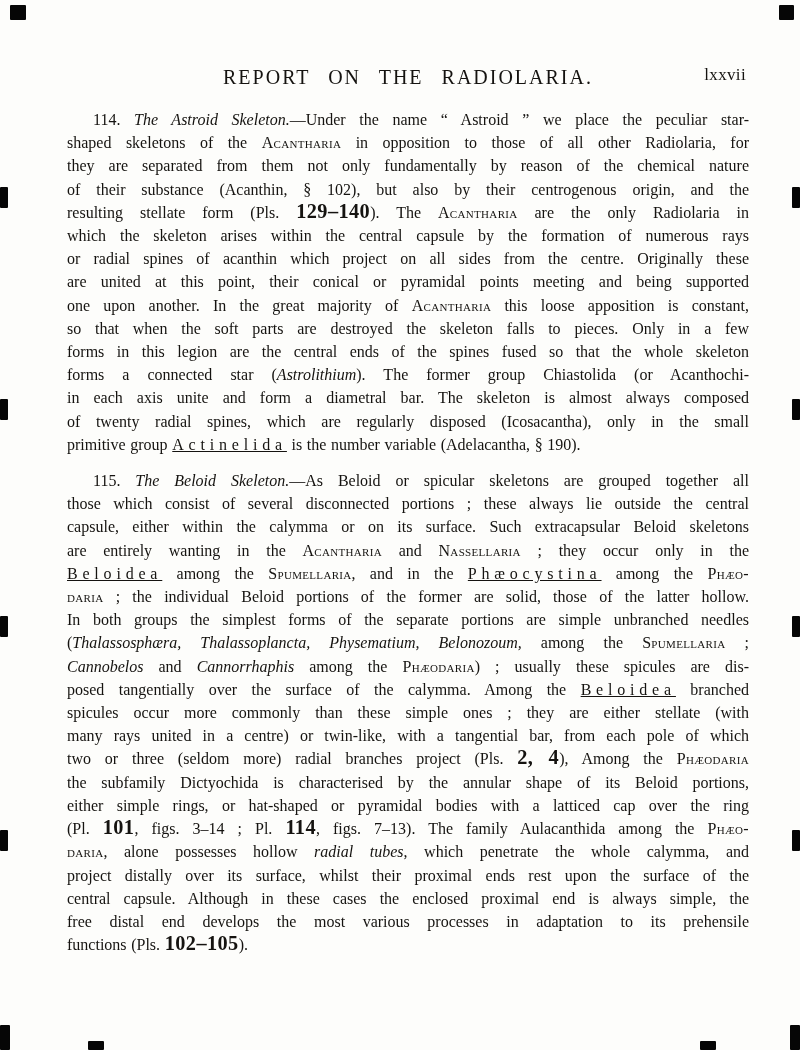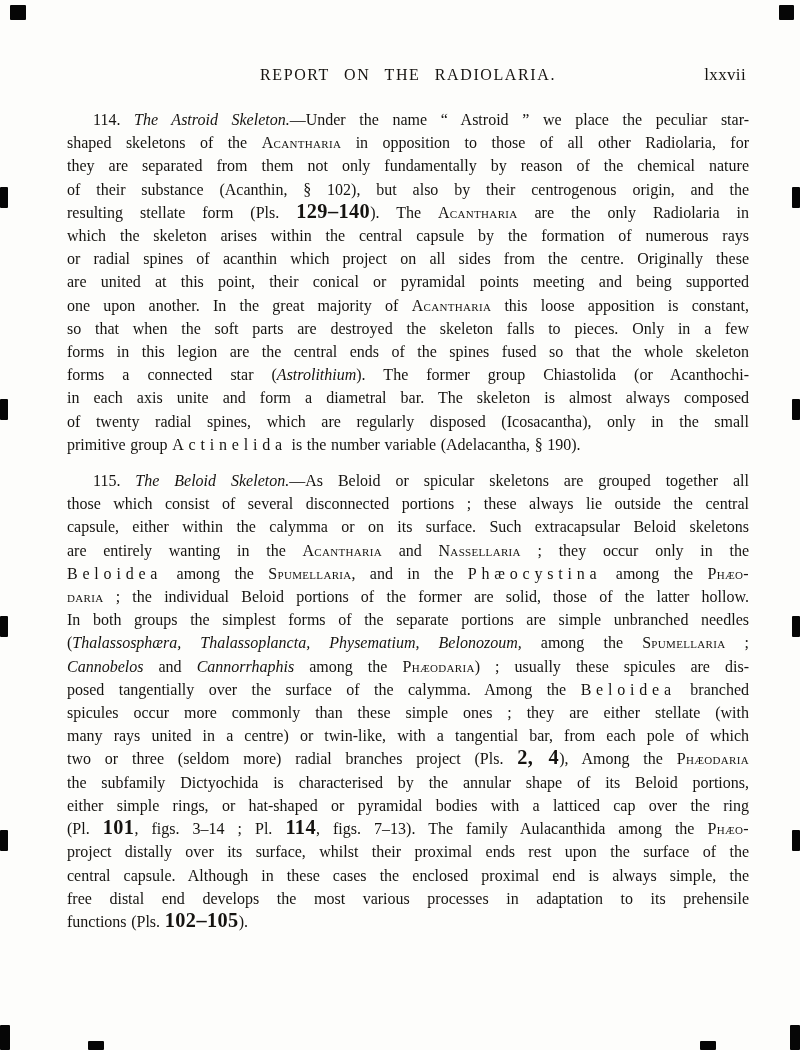--- a/index.html
+++ b/index.html
@@ -16,21 +16,21 @@
     overflow: hidden;
   }
   
   .header {
     position: absolute;
     top: 66px; left: 63px; width: 690px;
     height: 24px;
   }
   .running-head {
     text-align: center;
-    font-size: 16px;
+    font-size: 20px;
     letter-spacing: 0.10em;
     word-spacing: 0.55em;
     font-weight: 500;
   }
   .page-number {
     position: absolute;
     right: 7px; top: -1px;
     font-size: 17px;
     letter-spacing: 0.02em;
     text-align: right;
@@ -49,21 +49,21 @@
     text-align: justify;
     text-align-last: justify;
     text-justify: inter-word;
     white-space: normal;
   }
   .line.indent { text-indent: 26px; }
   .line.last { text-align-last: left; }
   .s-n  { }
   .s-i  { font-style: italic; }
   .s-sc { font-variant: small-caps; letter-spacing: 0.02em; }
-  .s-sp { letter-spacing: 0.30em; }
+  .s-sp { letter-spacing: 0.30em; text-decoration: underline; }
   .s-num {
     font-size: 1.27em;
     font-weight: bold;
     letter-spacing: 0.02em;
     line-height: 0; 
   }
   
   .mark { position: absolute; background: #060606; border-radius: 1px; }
 </style>
 </head>
@@ -119,20 +119,21 @@
         <div class="line"><span class="s-n">In both groups the simplest forms of the separate portions are simple unbranched needles</span></div>
         <div class="line"><span class="s-n">(</span><span class="s-i">Thalassosphæra, Thalassoplancta, Physematium, Belonozoum,</span><span class="s-n"> among the </span><span class="s-sc">Spumellaria</span><span class="s-n"> ;</span></div>
         <div class="line"><span class="s-i">Cannobelos</span><span class="s-n"> and </span><span class="s-i">Cannorrhaphis</span><span class="s-n"> among the </span><span class="s-sc">Phæodaria</span><span class="s-n">) ; usually these spicules are dis-</span></div>
         <div class="line"><span class="s-n">posed tangentially over the surface of the calymma. Among the </span><span class="s-sp">Beloidea</span><span class="s-n"> branched</span></div>
         <div class="line"><span class="s-n">spicules occur more commonly than these simple ones ; they are either stellate (with</span></div>
         <div class="line"><span class="s-n">many rays united in a centre) or twin-like, with a tangential bar, from each pole of which</span></div>
         <div class="line"><span class="s-n">two or three (seldom more) radial branches project (Pls. </span><span class="s-num">2, 4</span><span class="s-n">), Among the </span><span class="s-sc">Phæodaria</span></div>
         <div class="line"><span class="s-n">the subfamily Dictyochida is characterised by the annular shape of its Beloid portions,</span></div>
         <div class="line"><span class="s-n">either simple rings, or hat-shaped or pyramidal bodies with a latticed cap over the ring</span></div>
         <div class="line"><span class="s-n">(Pl. </span><span class="s-num">101</span><span class="s-n">, figs. 3–14 ; Pl. </span><span class="s-num">114</span><span class="s-n">, figs. 7–13). The family Aulacanthida among the </span><span class="s-sc">Phæo-</span></div>
+        <div class="line"><span class="s-sc">daria</span><span class="s-n">, alone possesses hollow </span><span class="s-i">radial tubes</span><span class="s-n">, which penetrate the whole calymma, and</span></div>
         <div class="line"><span class="s-n">project distally over its surface, whilst their proximal ends rest upon the surface of the</span></div>
         <div class="line"><span class="s-n">central capsule. Although in these cases the enclosed proximal end is always simple, the</span></div>
         <div class="line"><span class="s-n">free distal end develops the most various processes in adaptation to its prehensile</span></div>
         <div class="line last"><span class="s-n">functions (Pls. </span><span class="s-num">102–105</span><span class="s-n">).</span></div>
       </div>
   </div>
 
 </div>
 
 </body></html>

